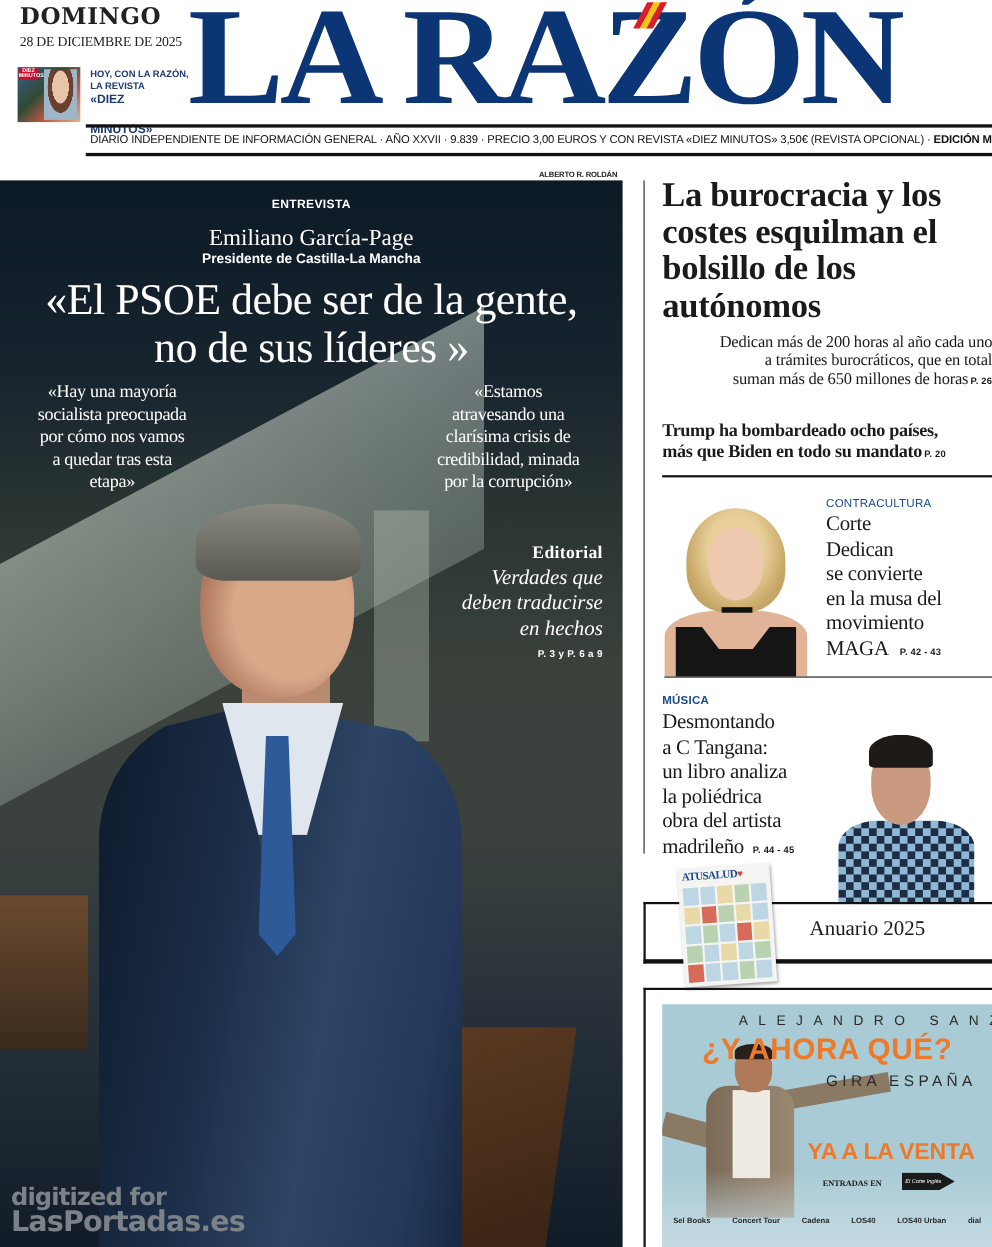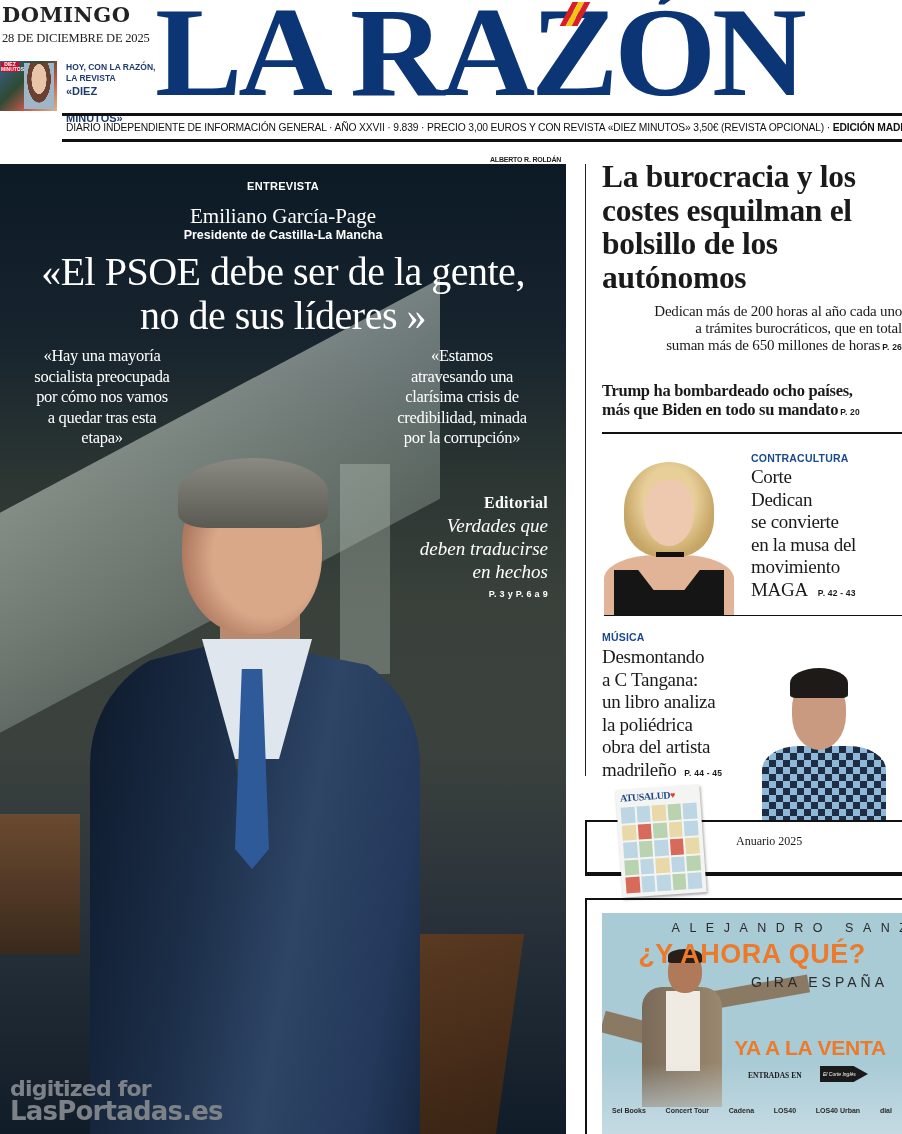--- a/index.html
+++ b/index.html
@@ -1,20 +1,20 @@
 <!DOCTYPE html>
 <html><head>
 <meta charset="utf-8">
 <style>
   * { box-sizing: border-box; margin: 0; padding: 0; }
   html, body { width: 902px; height: 1134px; background: #ffffff; overflow: hidden; }
   body { position: relative; font-family: "Liberation Sans", sans-serif; color: #1a1a1a; }
 
   
-  .masthead { position: absolute; left: 0; top: 0; width: 770px; height: 150px; }
+  .masthead { position: absolute; left: 16px; top: 0; width: 770px; height: 150px; }
   .day { position: absolute; left: 2px; top: 2px; font-family: "DejaVu Serif", serif; font-weight: bold; font-size: 21px; letter-spacing: 0.5px; color: #222; }
   .date { position: absolute; left: 2px; top: 31px; font-family: "Liberation Serif", serif; font-size: 12.5px; color: #222; letter-spacing: -0.2px; }
   .promo { position: absolute; left: 0; top: 60px; width: 160px; height: 53px; }
   .promo-cover { position: absolute; left: 0; top: 1px; width: 57px; height: 50px; background: linear-gradient(135deg,#3a5f8a 0%,#2f4a33 40%,#c85a4a 70%,#d8b78a 100%); overflow: hidden; }
   .promo-cover .mast { position: absolute; left: 1px; top: 1px; width: 18px; height: 10px; background: #c8102e; color: #fff; font-size: 5px; font-weight: bold; line-height: 5px; text-align: center; }
   .promo-cover .face { position: absolute; left: 24px; top: 2px; width: 30px; height: 46px; background: radial-gradient(ellipse at 50% 35%, #e8c4a8 0 35%, #6a4030 36% 55%, #9fb6c8 56%); }
   .promo-text { position: absolute; left: 66px; top: 2px; font-size: 8.5px; font-weight: bold; color: #1c3b6e; line-height: 11px; }
   .promo-text .mag { font-size: 11px; line-height: 11px; display: block; margin-top: 2px; }
 
   .logo { position: absolute; left: 155px; top: 2px; width: 592px; height: 108px; }
@@ -69,33 +69,33 @@
   .trump { position: absolute; left: 602px; top: 381px; width: 300px; font-family: "Liberation Serif", serif; font-weight: bold; font-size: 16.5px; line-height: 19px; color: #1a1a1a; letter-spacing: -0.3px; }
   .rule-r1 { position: absolute; left: 602px; top: 432px; width: 300px; height: 2px; background: #111; }
 
   .sweeney-photo { position: absolute; left: 604px; top: 460px; width: 130px; height: 155px; overflow: hidden; background: #fff; }
   .sw-hair { position: absolute; left: 20px; top: 2px; width: 90px; height: 95px; border-radius: 50% 50% 40% 40%; background: radial-gradient(ellipse at 50% 40%, #e8cf9a 0 40%, #c8a868 70%, #b89858 100%); }
   .sw-face { position: absolute; left: 40px; top: 20px; width: 50px; height: 66px; border-radius: 45% 45% 50% 50%; background: #eec9b0; }
   .sw-body { position: absolute; left: 0; top: 95px; width: 130px; height: 60px; background: #e2b497; border-radius: 40% 40% 0 0; }
   .sw-top { position: absolute; left: 10px; top: 110px; width: 110px; height: 50px; background: #151515; clip-path: polygon(0 0,22% 0,36% 40%,64% 40%,78% 0,100% 0,100% 100%,0 100%); }
   .sw-choker { position: absolute; left: 52px; top: 92px; width: 28px; height: 5px; background: #111; }
   .rule-r2 { position: absolute; left: 604px; top: 615px; width: 298px; height: 1px; background: #111; }
-  .sw-kicker { position: absolute; left: 751px; top: 452px; font-size: 10.5px; font-weight: bold; color: #1a4a8c; letter-spacing: 0.2px; }
+  .sw-kicker { position: absolute; left: 751px; top: 452px; font-size: 10.5px; font-weight: normal; color: #1a4a8c; letter-spacing: 0.2px; }
   .sw-head { position: absolute; left: 751px; top: 466px; width: 150px; font-family: "Liberation Serif", serif; font-size: 19px; line-height: 22.5px; color: #1a1a1a; letter-spacing: -0.3px; }
 
   .mu-kicker { position: absolute; left: 602px; top: 631px; font-size: 10.5px; font-weight: bold; color: #1a4a8c; letter-spacing: 0.2px; }
   .mu-head { position: absolute; left: 602px; top: 646px; width: 170px; font-family: "Liberation Serif", serif; font-size: 19px; line-height: 22.5px; color: #1a1a1a; letter-spacing: -0.3px; }
   .ct-photo { position: absolute; left: 762px; top: 668px; width: 124px; height: 152px; overflow: hidden; }
   .ct-hair { position: absolute; left: 28px; top: 0; width: 58px; height: 30px; border-radius: 50% 50% 10% 10%; background: #1e1a18; }
   .ct-face { position: absolute; left: 30px; top: 12px; width: 54px; height: 70px; border-radius: 40% 40% 50% 50%; background: #c99a80; }
   .ct-shirt { position: absolute; left: 0; top: 78px; width: 124px; height: 80px; border-radius: 30% 30% 0 0;
     background: repeating-conic-gradient(#1d2e44 0 25%, #8fb8d8 0 50%) 0 0/14px 14px; }
 
   .anuario-box { position: absolute; left: 585px; top: 820px; width: 317px; height: 56px; border-top: 2px solid #111; border-left: 2px solid #111; border-bottom: 4px solid #111; }
-  .anuario-text { position: absolute; left: 736px; top: 834px; font-family: "Liberation Serif", serif; font-size: 12px; color: #1a1a1a; }
+  .anuario-text { position: absolute; left: 736px; top: 834px; font-family: "Liberation Serif", serif; font-size: 19px; color: #1a1a1a; }
   .atusalud { position: absolute; left: 619px; top: 787px; width: 84px; height: 108px; background: #f4f4f2; transform: rotate(-4deg); box-shadow: 1px 2px 3px rgba(0,0,0,0.35); overflow: hidden; }
   .atusalud .mast { font-family: "Liberation Serif", serif; font-weight: bold; font-size: 10px; color: #1a4a8c; padding: 3px 0 0 4px; letter-spacing: -0.5px; }
   .atusalud .mast .heart { color: #e0402a; font-size: 9px; }
   .atusalud .grid { position: absolute; left: 4px; top: 18px; width: 76px; height: 86px; display: grid; grid-template-columns: repeat(5,1fr); grid-template-rows: repeat(5,1fr); gap: 2px; }
   .atusalud .grid i { display: block; background: #bcd6e4; }
   .atusalud .grid i:nth-child(3n) { background: #e9d9a8; }
   .atusalud .grid i:nth-child(4n) { background: #b9d2b0; }
   .atusalud .grid i:nth-child(7n) { background: #d86a5a; }
 
   .ad-frame { position: absolute; left: 585px; top: 898px; width: 317px; height: 236px; border-top: 2px solid #111; border-left: 2px solid #111; }

